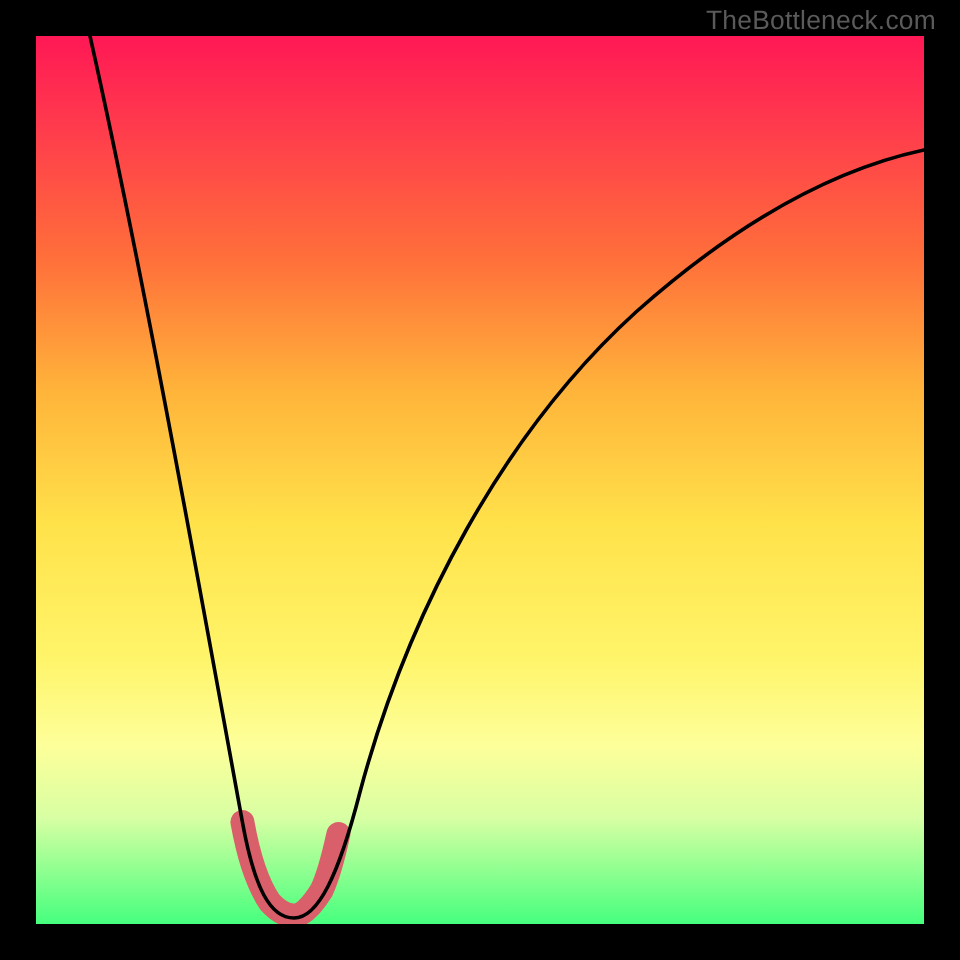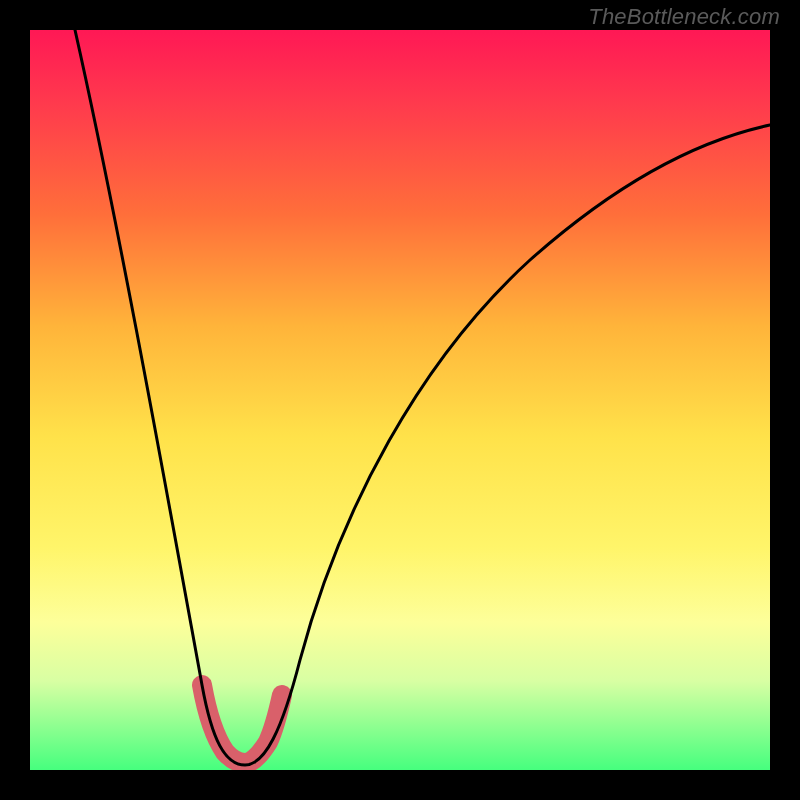--- a/index.html
+++ b/index.html
@@ -10,21 +10,20 @@
     overflow: hidden;
     background: #000;
   }
   .frame {
     position: absolute;
     top: 0;
     left: 0;
     width: 800px;
     height: 800px;
     background: #000;
-    font-style: italic;
   }
   .plot-area {
     position: absolute;
     top: 30px;
     left: 30px;
     width: 740px;
     height: 740px;
     background: linear-gradient(
       to bottom,
       #ff1855 0%,

